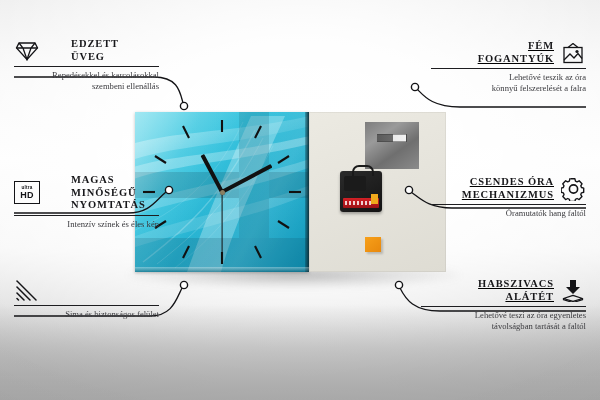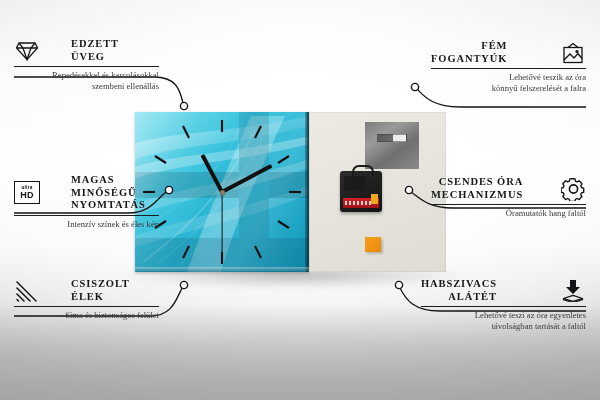--- a/index.html
+++ b/index.html
@@ -71,21 +71,21 @@
   .svg-lines{position:absolute;inset:0;pointer-events:none;}
   .callout{position:absolute;}
   .co-head{display:flex;align-items:center;gap:6px;}
   .co-title{font-family:"Liberation Serif", serif;font-weight:700;font-size:10.5px;letter-spacing:0.9px;
     color:#17171a;line-height:12.5px;text-transform:uppercase;}
   .co-rule{height:1px;background:#1d1d20;margin:3px 0 3px;}
   .co-desc{font-family:"Liberation Serif", serif;font-size:8.6px;color:#3a3a3e;line-height:11px;}
   .left .co-head{justify-content:flex-start;}
   .left .co-title{text-align:left;margin-left:25px;}
   .left .co-desc{text-align:right;}
-  .right .co-head{justify-content:space-between;}
+  .right .co-head{justify-content:flex-end;text-decoration:underline;}
   .right .co-title{text-align:right;}
   .right .co-desc{text-align:right;}
   .ico{width:22px;height:24px;flex:0 0 26px;display:flex;align-items:center;justify-content:center;color:#141417;}
   .ico svg{display:block;}
   .hdbox{width:25px;height:21px;border:1.4px solid #141417;display:flex;flex-direction:column;
     align-items:center;justify-content:center;line-height:1;}
   .hdbox .u{font-family:"Liberation Sans", sans-serif;font-size:4.6px;font-weight:700;letter-spacing:0.2px;}
   .hdbox .h{font-family:"Liberation Sans", sans-serif;font-size:9px;font-weight:700;letter-spacing:0.3px;margin-top:0.5px;}
 </style>
 </head>
@@ -239,24 +239,20 @@
   <div class="callout left" style="left:14px;top:278px;width:145px;">
     <div class="co-head">
       <span class="ico">
         <svg width="24" height="22" viewBox="0 0 24 22" fill="none" stroke="currentColor" stroke-width="1.5" stroke-linecap="round">
           <path d="M2 2 L21 21"></path>
             <path d="M2 8 L15 21"></path>
             <path d="M2 14 L9 21"></path>
             <path d="M2 19.5 L3.5 21"></path>
         </svg>
       </span>
-      <span>
-        <span class="co-title" style="display:block">CSISZOLT</span>
-        <span class="co-title" style="display:block">ÉLEK</span>
-      </span>
     </div>
     <div class="co-rule"></div>
     <div class="co-desc">Sima és biztonságos felület</div>
   </div>
 
   <div class="callout right" style="right:14px;top:40px;width:155px;">
     <div class="co-head">
       <span>
         <span class="co-title" style="display:block">FÉM</span>
         <span class="co-title" style="display:block">FOGANTYÚK</span>

